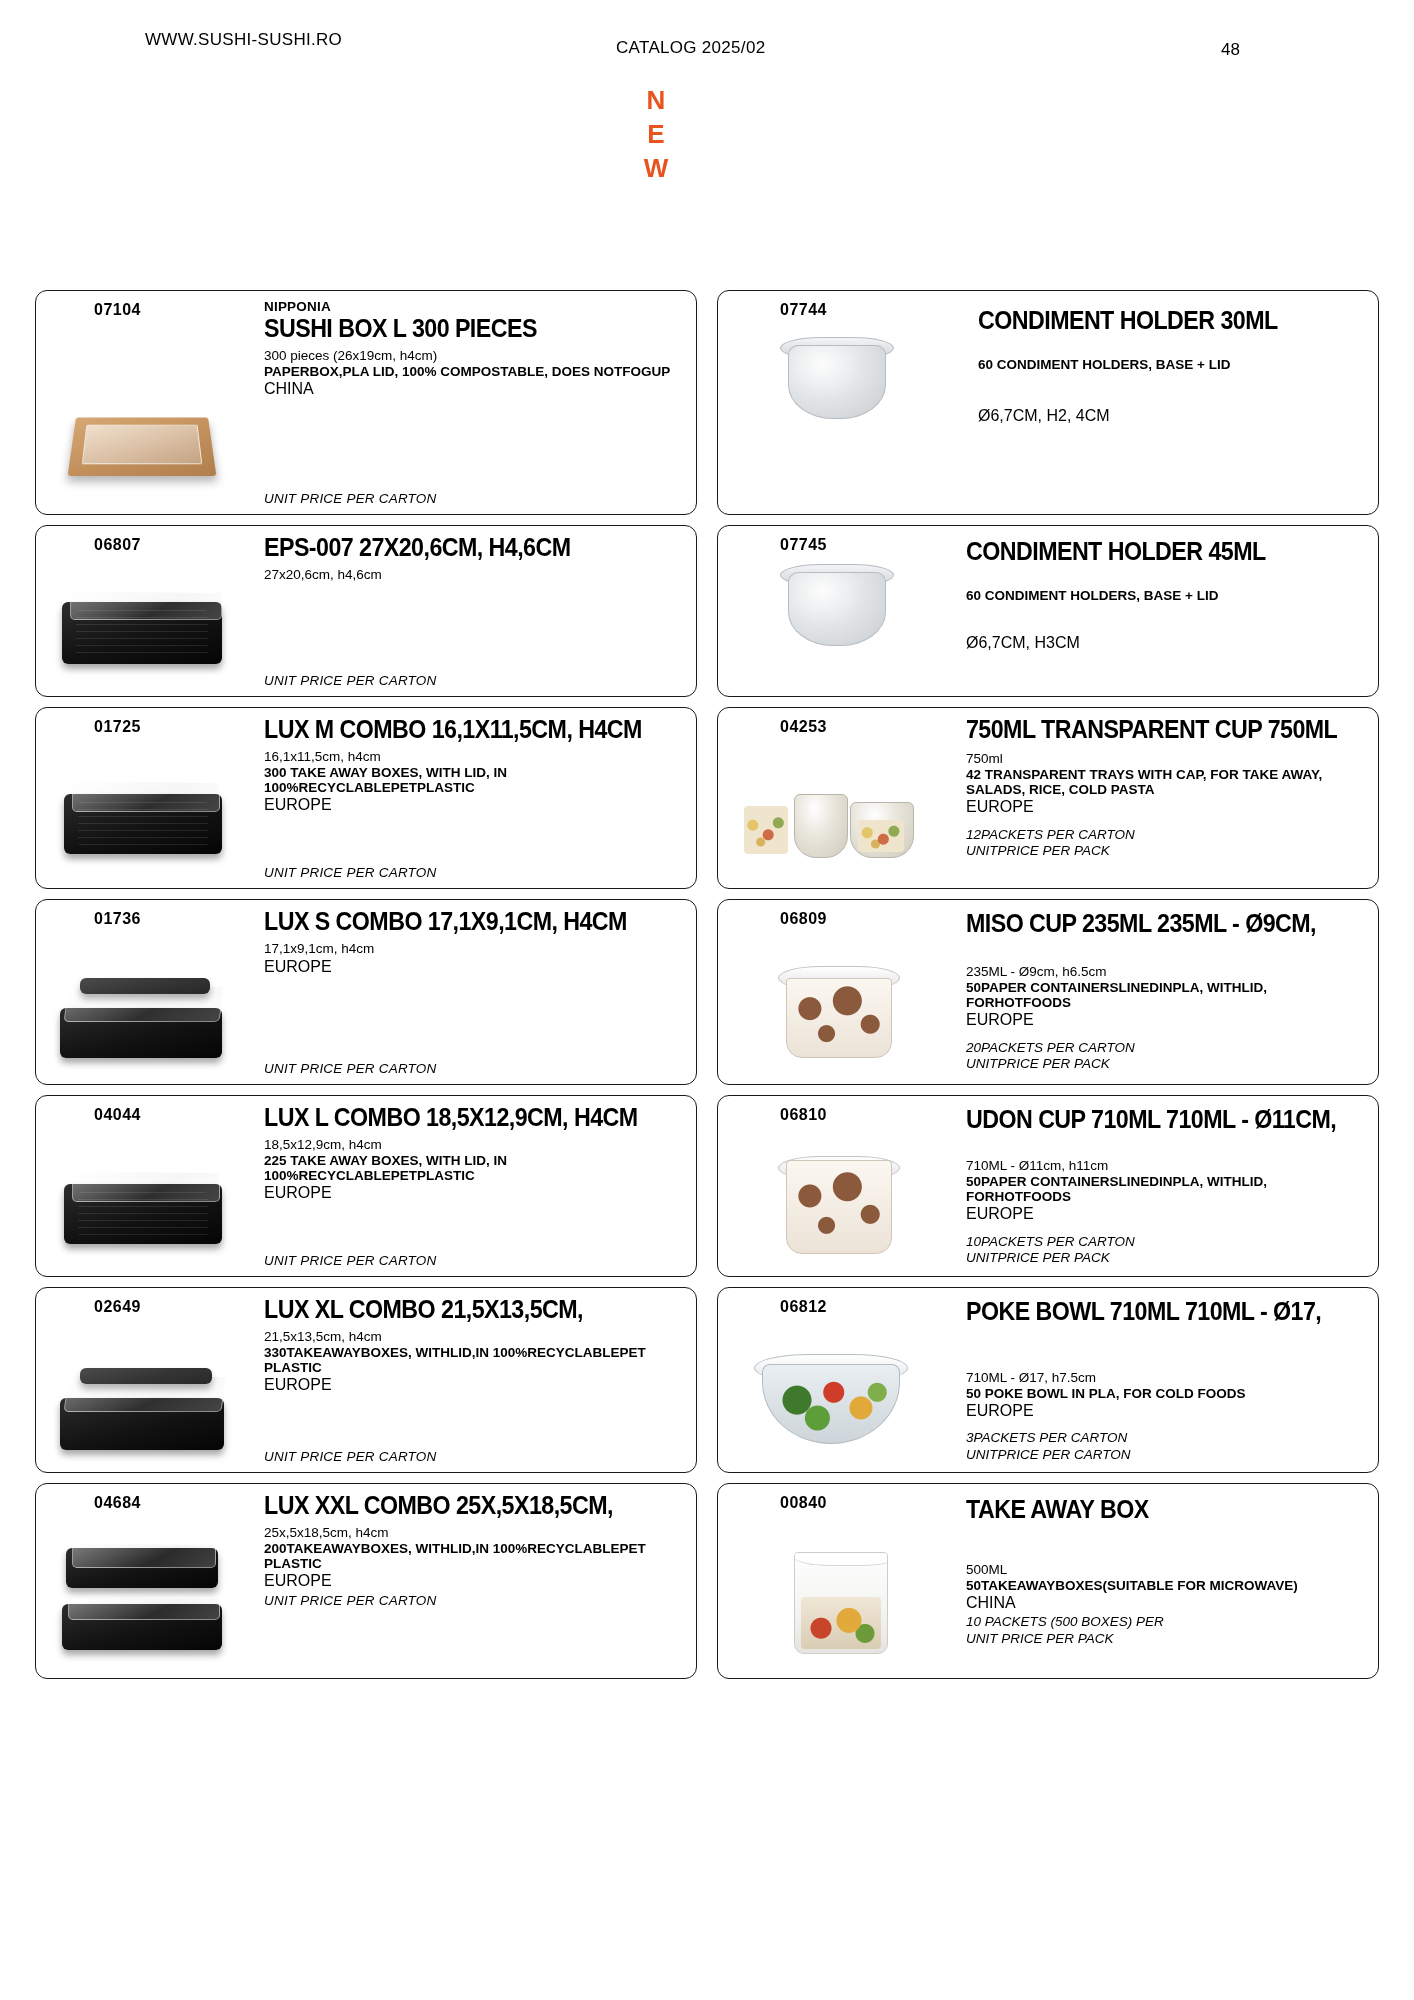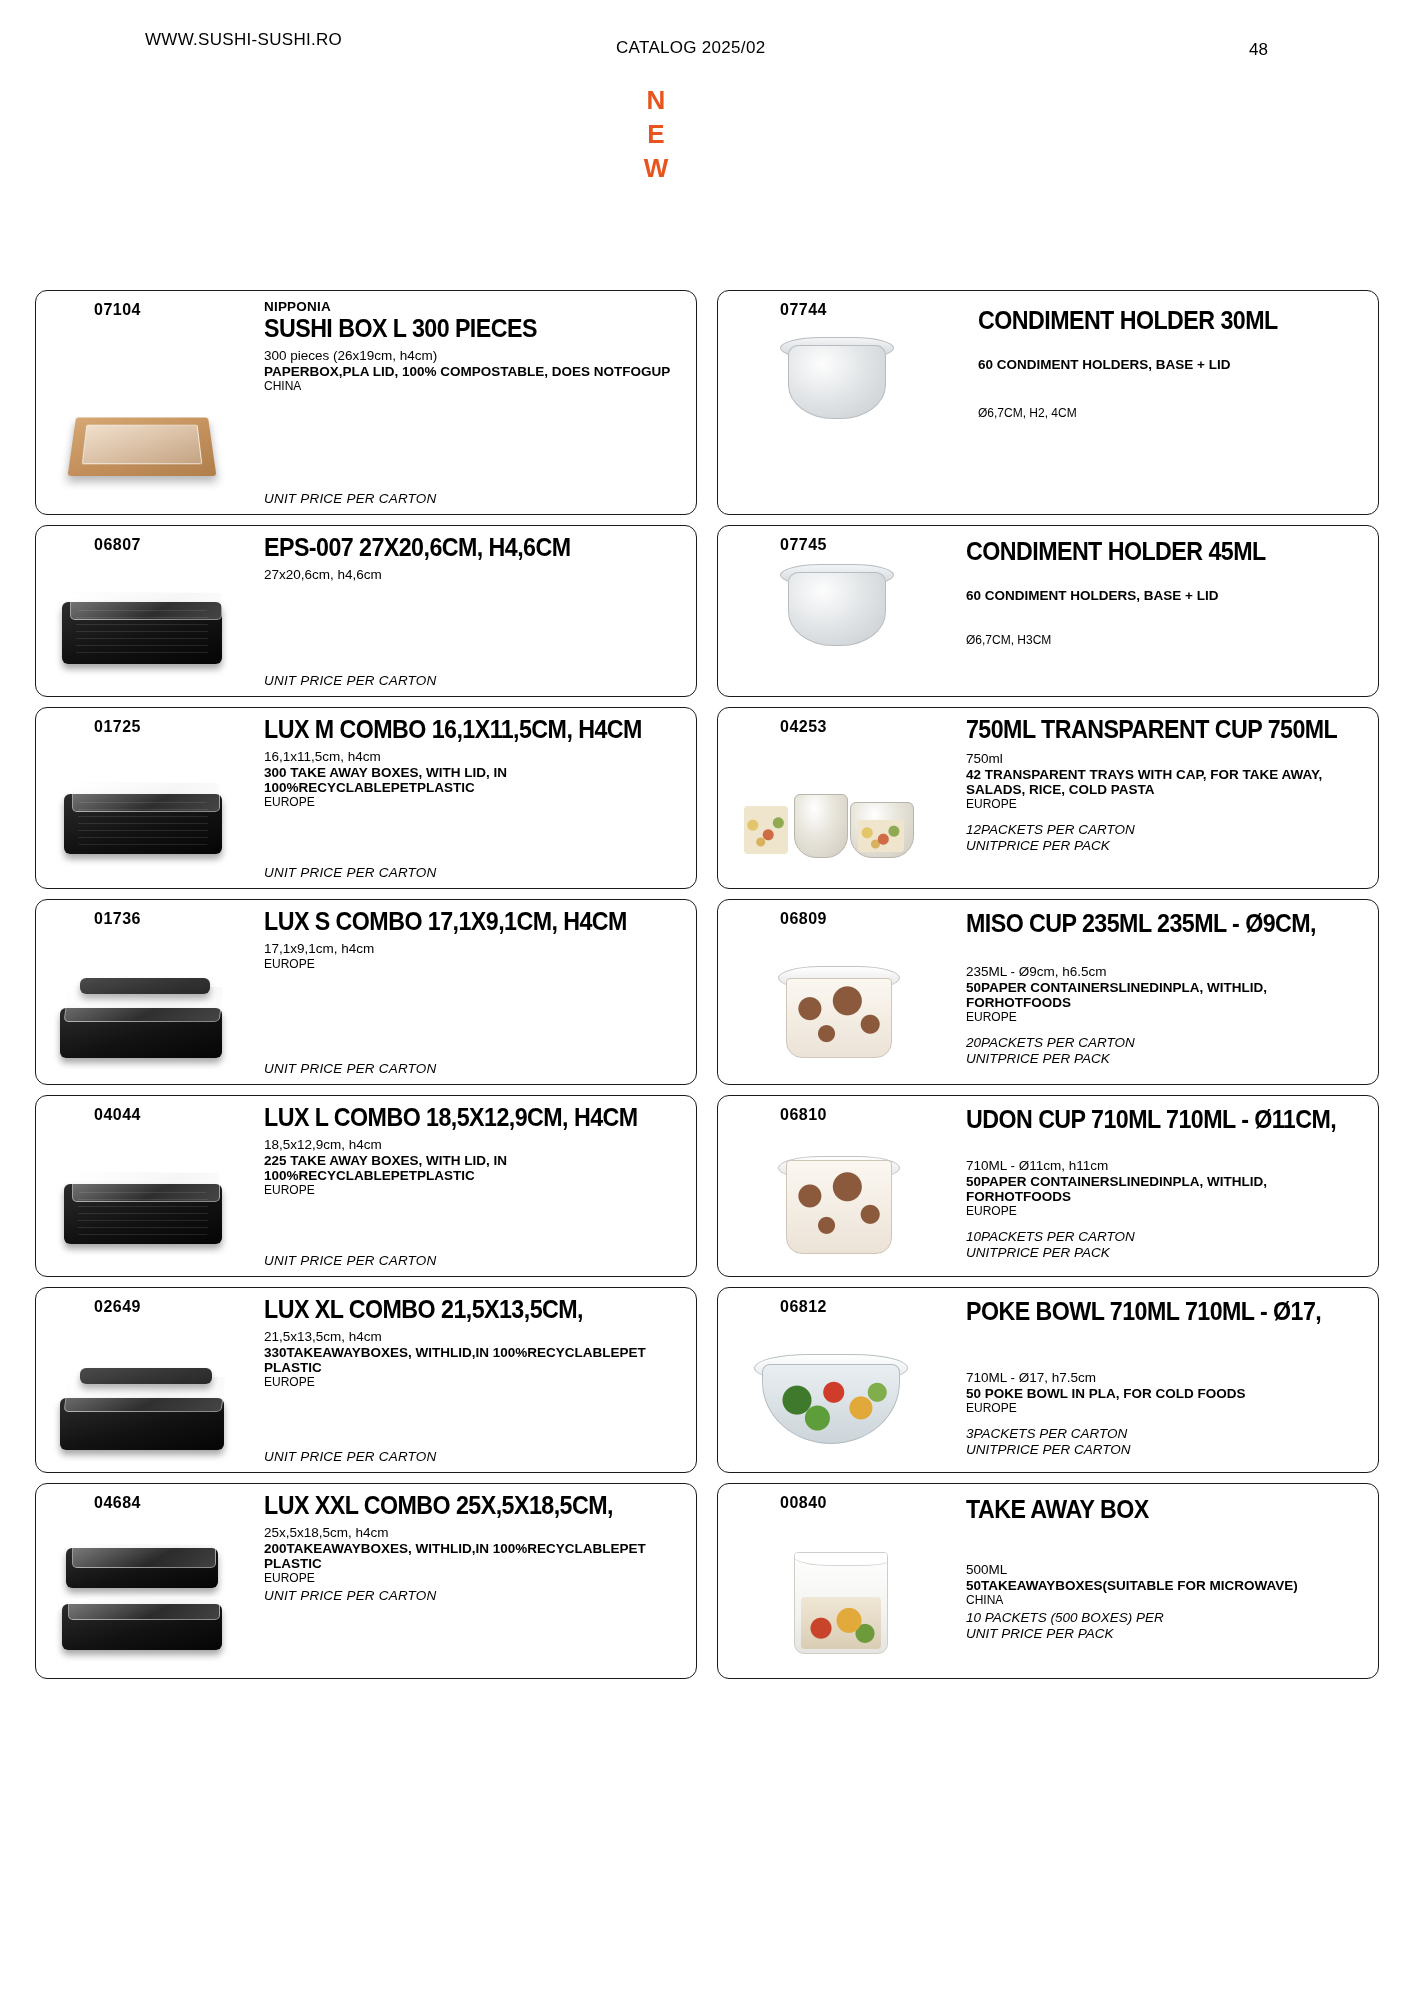--- a/index.html
+++ b/index.html
@@ -39,21 +39,21 @@
   }
   .hdr-catalog {
     position: absolute;
     left: 616px;
     top: 20px;
     font-size: 17px;
     letter-spacing: .3px;
   }
   .hdr-page {
     position: absolute;
-    left: 1249px;
+    left: 1221px;
     top: 22px;
     font-size: 17px;
   }
 
   
   .grid {
     position: absolute;
     top: 290px;
     left: 35px;
     width: 1344px;
@@ -123,21 +123,21 @@
     margin-top: 7px;
     line-height: 1.18;
   }
   .desc {
     font-size: 13.5px;
     font-weight: bold;
     line-height: 1.12;
     margin-top: 0px;
   }
   .origin {
-    font-size: 12px;
+    font-size: 16px;
     line-height: 1.2;
     margin-top: 0px;
   }
   .pack {
     font-size: 13.5px;
     font-style: italic;
     line-height: 1.2;
     margin-top: 10px;
   }
   .unitprice {

